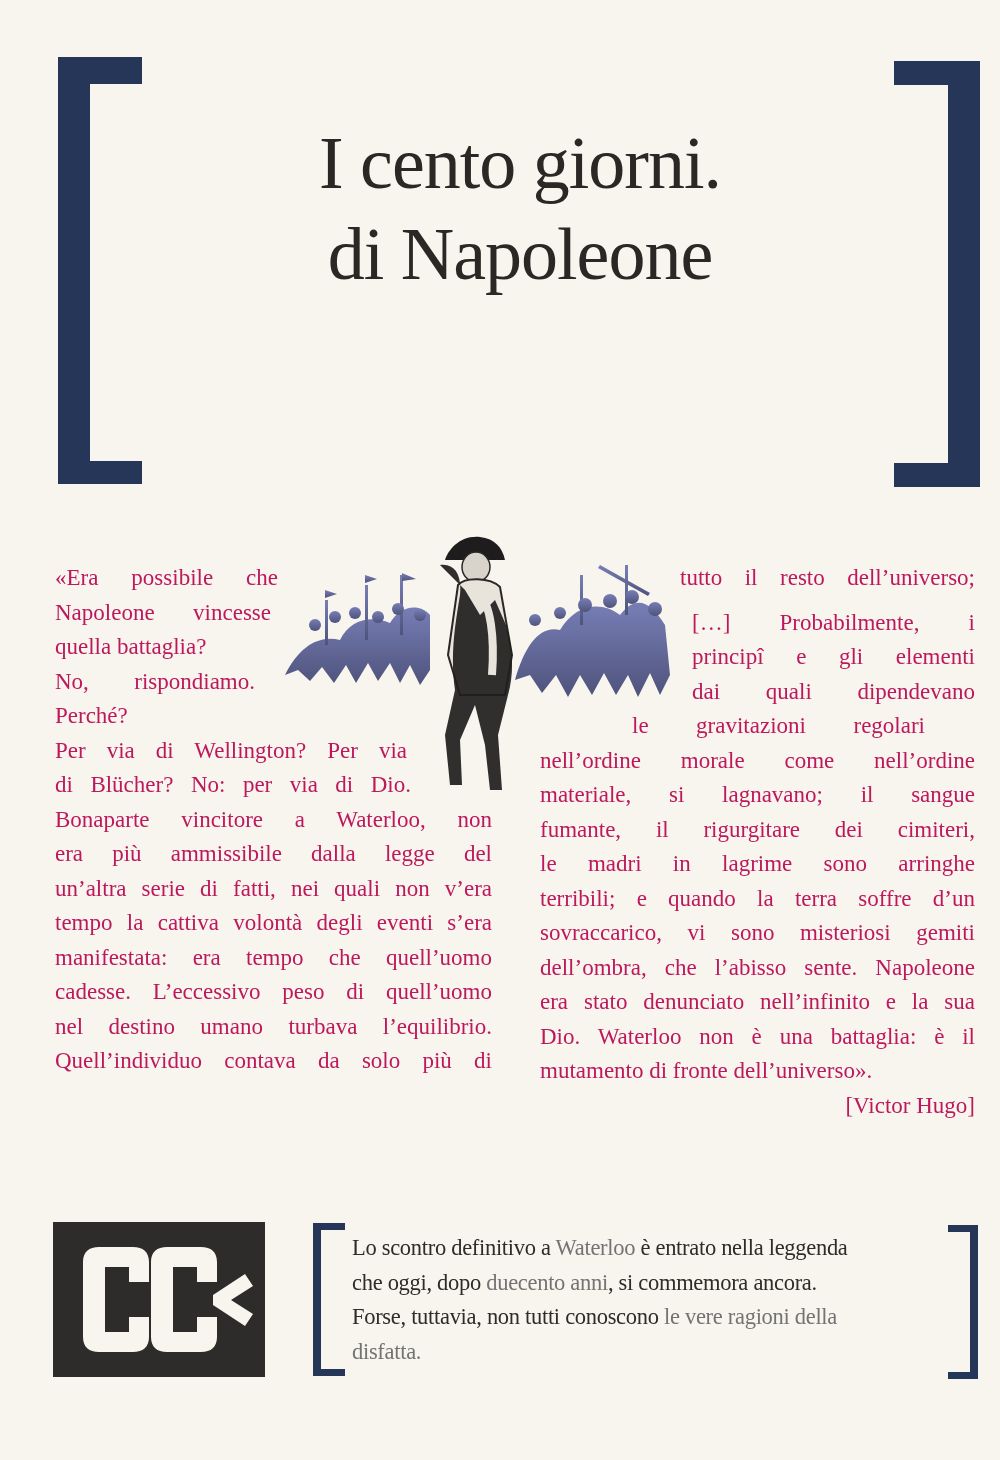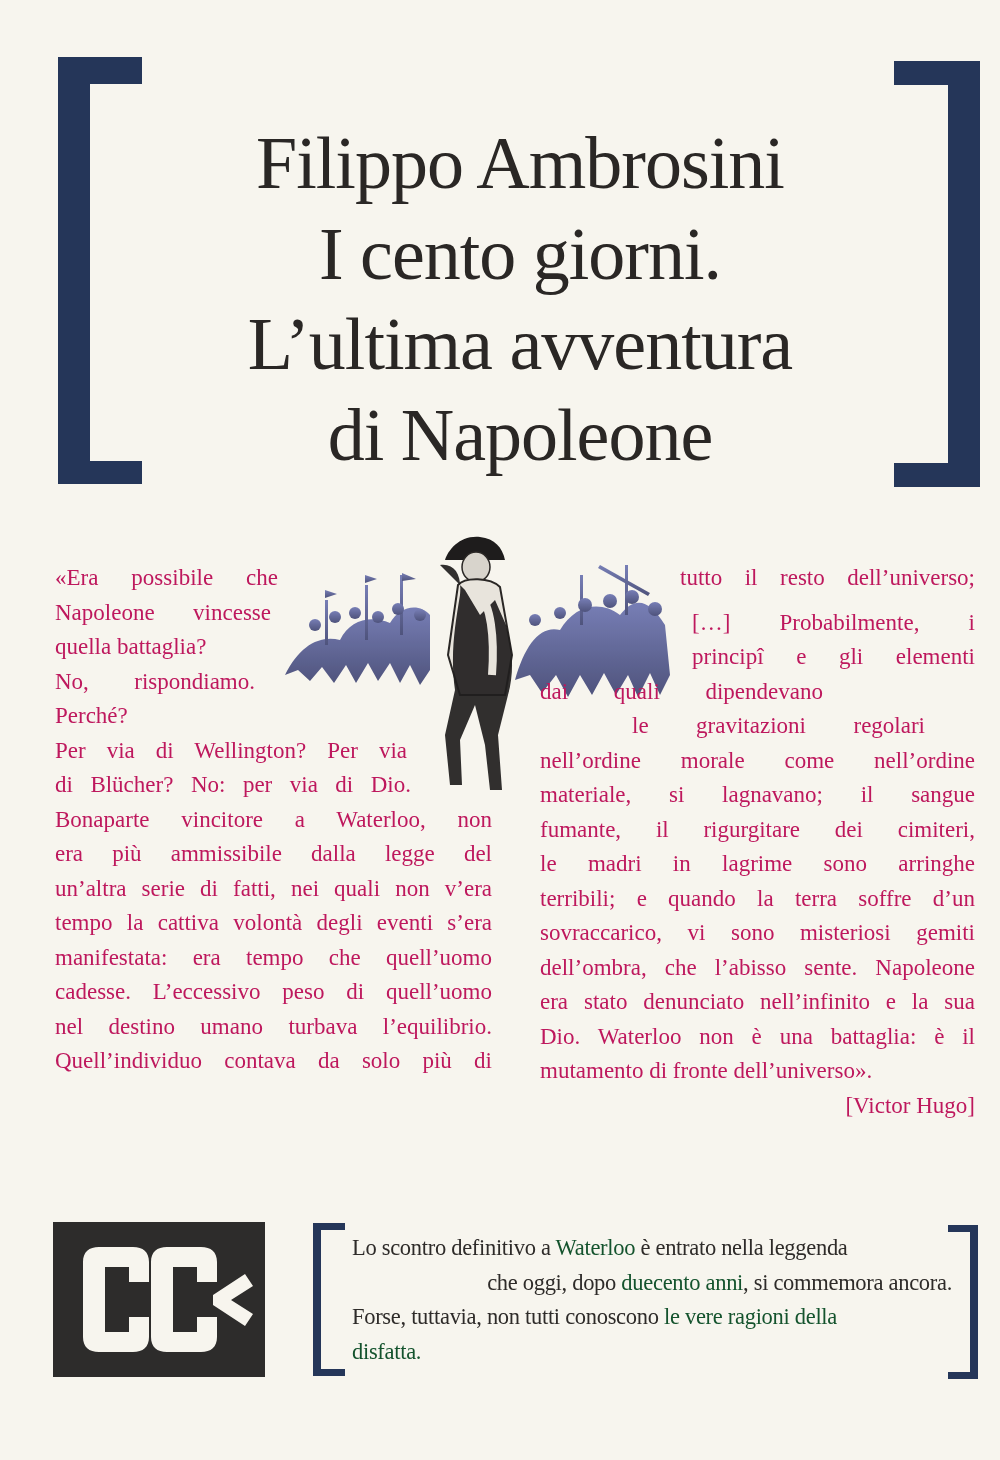--- a/index.html
+++ b/index.html
@@ -43,40 +43,38 @@
   .logo {
     position: absolute; left: 53px; top: 1222px; width: 212px; height: 155px;
     background: #2d2c2b;
   }
 
   .blurb {
     position: absolute; left: 352px; top: 1231px; width: 600px;
     font-size: 22.5px; line-height: 34.5px; color: #2e2b29;
     letter-spacing: -0.3px;
   }
-  .blurb .hl { color: #14532d; }
+  .blurb .hl { color: #737373; }
 </style>
 </head>
 <body>
 
 <div class="bracket" style="left:0;top:0;">
   <div class="bar" style="left:58px;top:57px;width:32px;height:427px;"></div>
   <div class="bar" style="left:58px;top:57px;width:84px;height:27px;"></div>
   <div class="bar" style="left:58px;top:461px;width:84px;height:23px;"></div>
 </div>
 <div class="bracket" style="left:0;top:0;">
   <div class="bar" style="left:948px;top:61px;width:32px;height:426px;"></div>
   <div class="bar" style="left:894px;top:61px;width:86px;height:24px;"></div>
   <div class="bar" style="left:894px;top:463px;width:86px;height:24px;"></div>
 </div>
 
 <div class="title">
-  <div>Filippo Ambrosini</div>
   <div>I cento giorni.</div>
-  <div>L’ultima avventura</div>
   <div>di Napoleone</div>
 </div>
 
 <div class="illustration">
   <svg width="395" height="290" viewBox="0 0 395 290">
     <defs>
       <linearGradient id="blueTint" x1="0" y1="0" x2="0" y2="1">
         <stop offset="0" stop-color="#6a72b0"></stop>
         <stop offset="1" stop-color="#3d4270"></stop>
       </linearGradient>
@@ -136,21 +134,21 @@
   <span class="line j">manifestata: era tempo che quell’uomo</span>
   <span class="line j">cadesse. L’eccessivo peso di quell’uomo</span>
   <span class="line j">nel destino umano turbava l’equilibrio.</span>
   <span class="line j">Quell’individuo contava da solo più di</span>
 </div>
 
 <div class="body-text" style="left:540px;top:561px;width:435px;">
   <span class="line j" style="margin-left:140px;width:295px;">tutto il resto dell’universo;</span>
   <span class="line j" style="margin-left:152px;width:283px;margin-top:10px;">[…] Probabilmente, i</span>
   <span class="line j" style="margin-left:152px;width:283px;">principî e gli elementi</span>
-  <span class="line j" style="width:283px;">dai quali dipendevano</span>
+  <span class="line j" style="margin-left:152px;width:283px;">dai quali dipendevano</span>
   <span class="line j" style="margin-left:92px;width:293px;">le gravitazioni regolari</span>
   <span class="line j">nell’ordine morale come nell’ordine</span>
   <span class="line j">materiale, si lagnavano; il sangue</span>
   <span class="line j">fumante, il rigurgitare dei cimiteri,</span>
   <span class="line j">le madri in lagrime sono arringhe</span>
   <span class="line j">terribili; e quando la terra soffre d’un</span>
   <span class="line j">sovraccarico, vi sono misteriosi gemiti</span>
   <span class="line j">dell’ombra, che l’abisso sente. Napoleone</span>
   <span class="line j">era stato denunciato nell’infinito e la sua</span>
   <span class="line j">Dio. Waterloo non è una battaglia: è il</span>
@@ -176,21 +174,21 @@
 <div class="bracket" style="left:0;top:0;">
   <div class="bar" style="left:970px;top:1225px;width:8px;height:154px;"></div>
   <div class="bar" style="left:948px;top:1225px;width:30px;height:7px;"></div>
   <div class="bar" style="left:948px;top:1372px;width:30px;height:7px;"></div>
 </div>
 
 <div class="blurb">
   <div style="white-space:nowrap;">
     <span>Lo scontro definitivo a </span><span class="hl">Waterloo</span><span> è entrato nella leggenda</span>
   </div>
-  <div style="white-space:nowrap;text-align:right;">
+  <div style="white-space:nowrap;">
     <span>che oggi, dopo </span><span class="hl">duecento anni</span><span>, si commemora ancora.</span>
   </div>
   <div style="white-space:nowrap;">
     <span>Forse, tuttavia, non tutti conoscono </span><span class="hl">le vere ragioni della</span>
   </div>
   <div style="white-space:nowrap;">
     <span class="hl">disfatta.</span>
   </div>
 </div>
 

